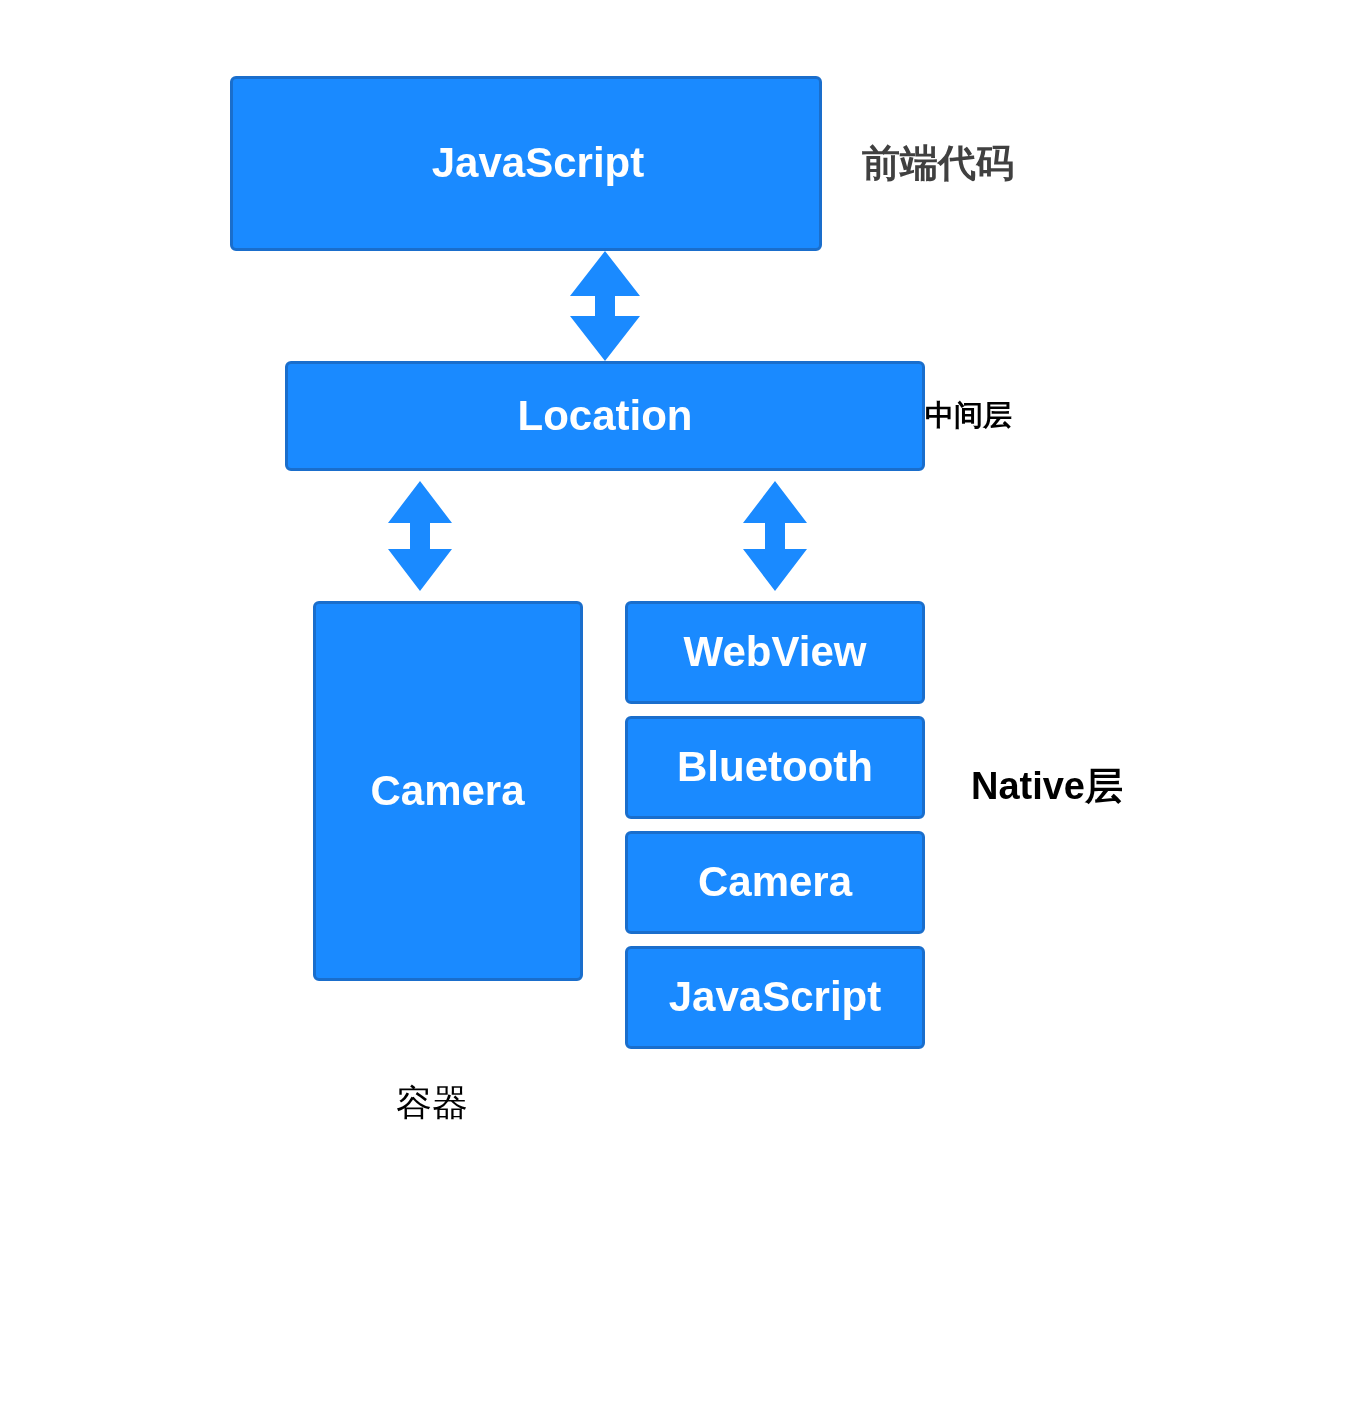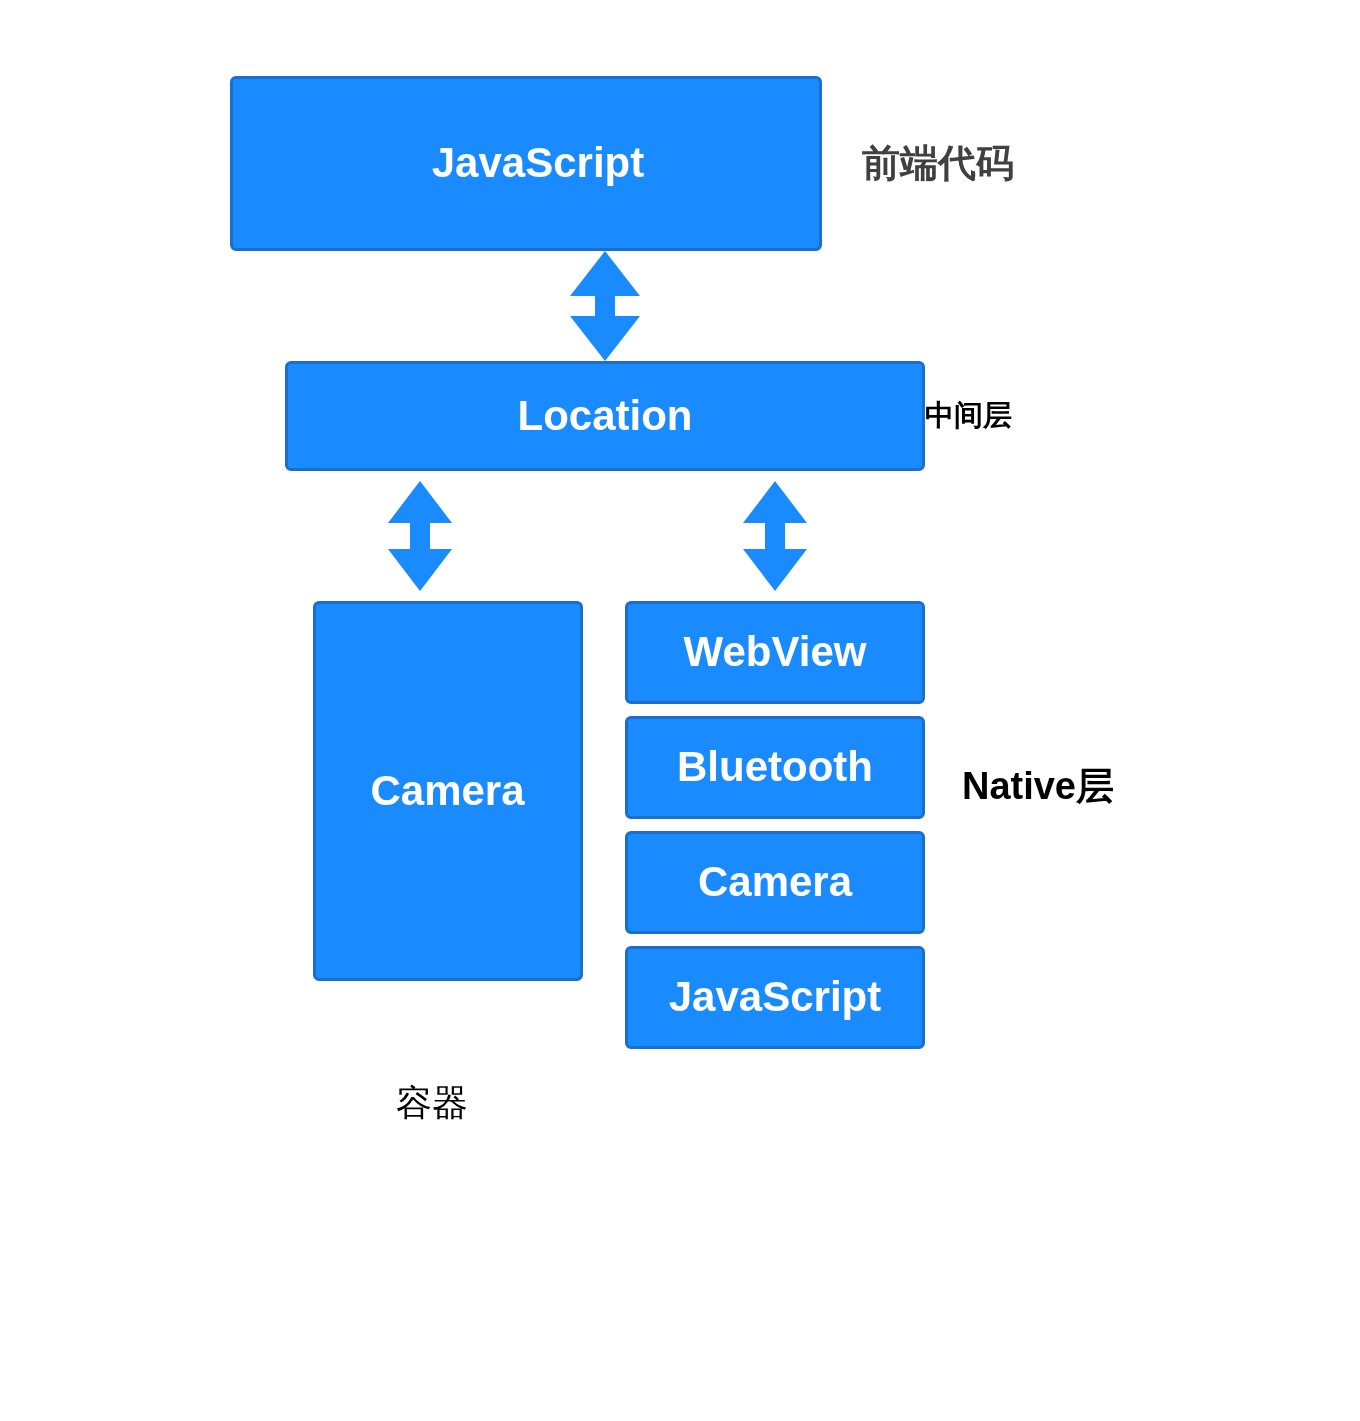--- a/index.html
+++ b/index.html
@@ -183,21 +183,21 @@
           <div class="block native-block">
             <span>Camera</span>
           </div>
           <div class="block native-block">
             <span>JavaScript</span>
           </div>
         </div>
       </div>
     </div>
 
-    <div style="position:absolute; right:16px; top: 160px; font-size:38px; font-weight:bold; color:#000; white-space:nowrap;">Native层</div>
+    <div style="position:absolute; right:7px; top: 160px; font-size:38px; font-weight:bold; color:#000; white-space:nowrap;">Native层</div>
   </div>
 
   <div class="bottom-labels">
     <div style="width:270px; text-align:center;">
       <span class="bottom-label">容器</span>
     </div>
     <div style="width:70px;"></div>
   </div>
 
 </div>

